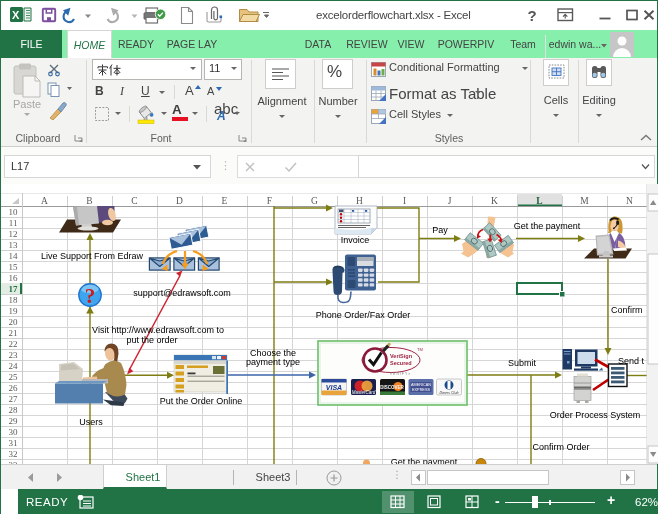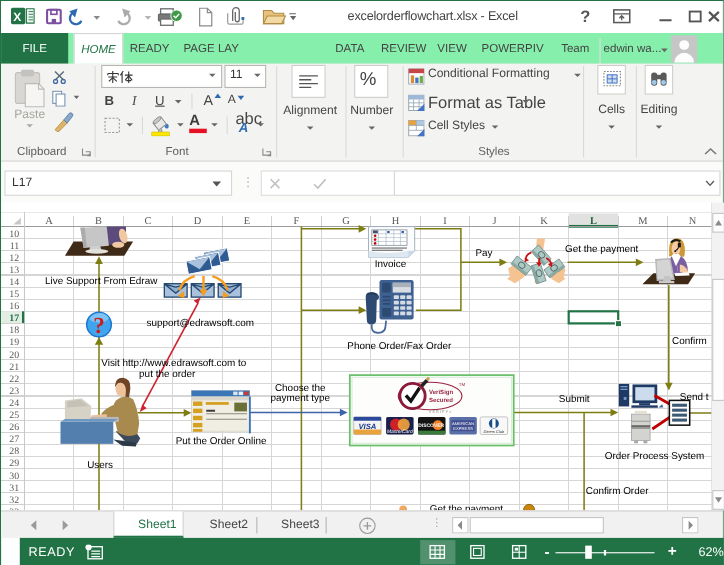--- a/index.html
+++ b/index.html
@@ -766,21 +766,20 @@
   <path d="M649 451 l3.2 5 l3.2 -5 z" fill="#8a8a8a"></path>
 </g>
 </svg>
 
 <div id="stabs">
   <svg class="abs" style="left:26px; top:7px;" width="50" height="11">
     <path d="M6 1 L1 5.5 L6 10 z" fill="#9a9a9a"></path>
     <path d="M30 1 L35 5.5 L30 10 z" fill="#9a9a9a"></path>
   </svg>
   <div class="stab" style="left:102px; width:64px; background:#fff; color:#217346; border-bottom:2px solid #217346; border-left:1px solid #cfcfcf; border-right:1px solid #cfcfcf;">Sheet1</div>
-  <div class="stab" style="left:168px; width:62px;">Sheet2</div>
   <div style="position:absolute; left:232px; top:5px; width:1px; height:15px; background:#b5b5b5;"></div>
   <div class="stab" style="left:234px; width:60px;">Sheet3</div>
   <div style="position:absolute; left:295px; top:5px; width:1px; height:15px; background:#b5b5b5;"></div>
   <svg class="abs" style="left:325px; top:5px;" width="16" height="16">
     <circle cx="8" cy="8" r="7" fill="none" stroke="#9a9a9a" stroke-width="1"></circle>
     <path d="M8 4.5 v7 M4.5 8 h7" stroke="#9a9a9a" stroke-width="1.2"></path>
   </svg>
   <div style="position:absolute; left:391px; top:4px; color:#a0a0a0; font-size:10px;">⋮</div>
 
   <div style="position:absolute; left:408px; top:3px; width:230px; height:19px; background:#f1f1f1;"></div>

